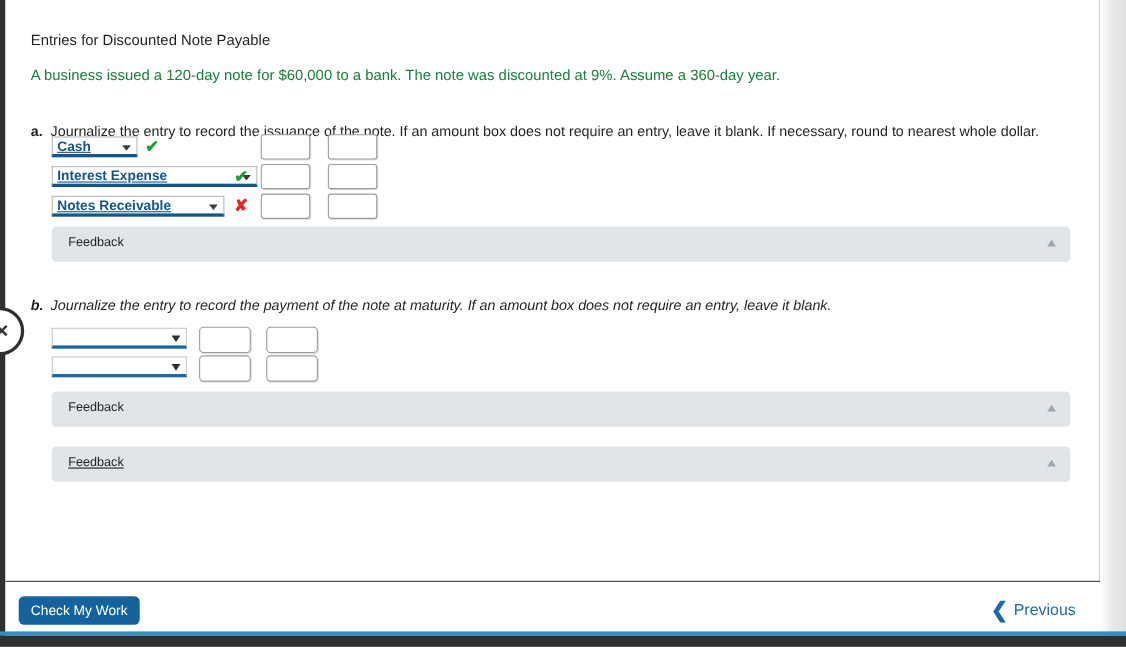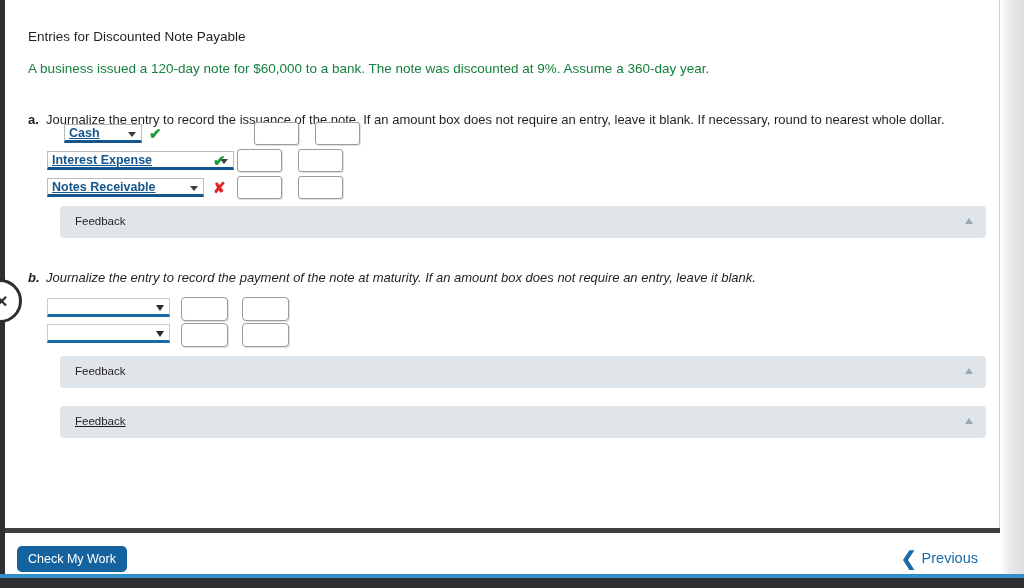--- a/index.html
+++ b/index.html
@@ -182,21 +182,20 @@
 
   
   .feedback {
     position: absolute;
     left: 42px;
     width: 926px;
     height: 32px;
     background: #dfe5e9;
     border-radius: 4px;
     cursor: pointer;
-    margin-left: 13px;
   }
   .feedback .fb-label {
     position: absolute;
     left: 15px;
     top: 9px;
     font-size: 11.5px;
     color: #231f20;
   }
   .feedback .fb-label.linked { text-decoration: underline; }
   .feedback .fb-arrow {
@@ -232,21 +231,21 @@
   }
 
   
   #action-bar {
     position: absolute;
     left: 5px;
     top: 528px;
     width: 995px;
     height: 51px;
     background: #ffffff;
-    border-top: 5px solid #404040;
+    border-top: 1px solid #404040;
     box-sizing: border-box;
   }
   #check-my-work {
     position: absolute;
     left: 12px;
     top: 13px;
     height: 26px;
     padding: 0 11px;
     background: #14639f;
     border: none;
@@ -287,21 +286,21 @@
 
   <div id="content-card">
 
     <div class="q-title">Entries for Discounted Note Payable</div>
     <div class="q-body">A business issued a 120-day note for $60,000 to a bank. The note was discounted at 9%. Assume a 360-day year.</div>
 
     <div class="part" style="top:96px;margin-top:16px;">
       <span class="pl">a.</span><span class="pt">Journalize the entry to record the issuance of the note. If an amount box does not require an entry, leave it blank. If necessary, round to nearest whole dollar.</span>
     </div>
 
-    <div class="entry-row" style="left:0; top:124px; width:340px;margin-left:17px;">
+    <div class="entry-row" style="left:0; top:124px; width:340px;">
       <div class="sel-filled" style="left:42px; top:0; width:78px;">
         <span class="sel-text">Cash</span>
         <span class="caret"></span>
       </div>
       <div class="mark mark-ok" style="left:127px; top:0;">✔</div>
       <div class="amt" style="left:232px; top:-2px;"></div>
       <div class="amt" style="left:293px; top:-2px;"></div>
     </div>
 
     <div class="entry-row" style="left:0; top:151px; width:340px;">

